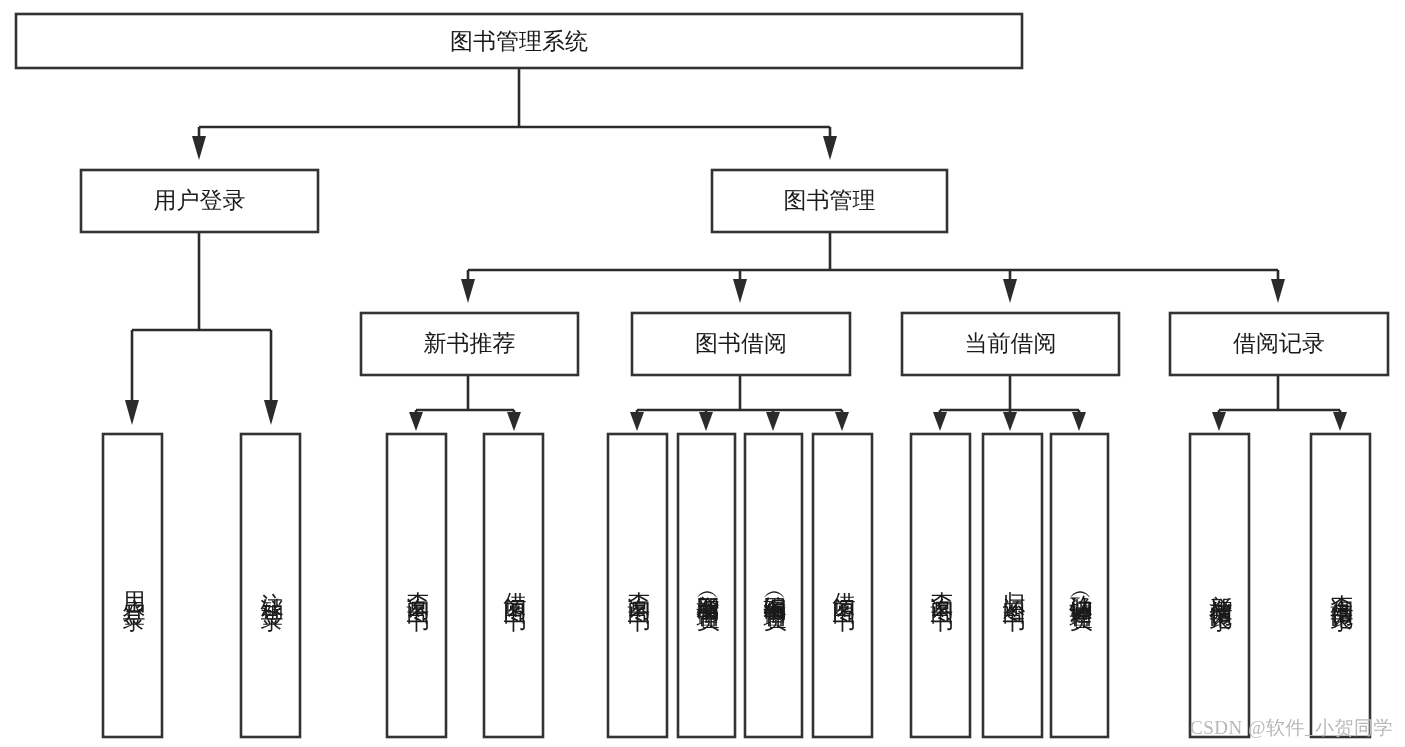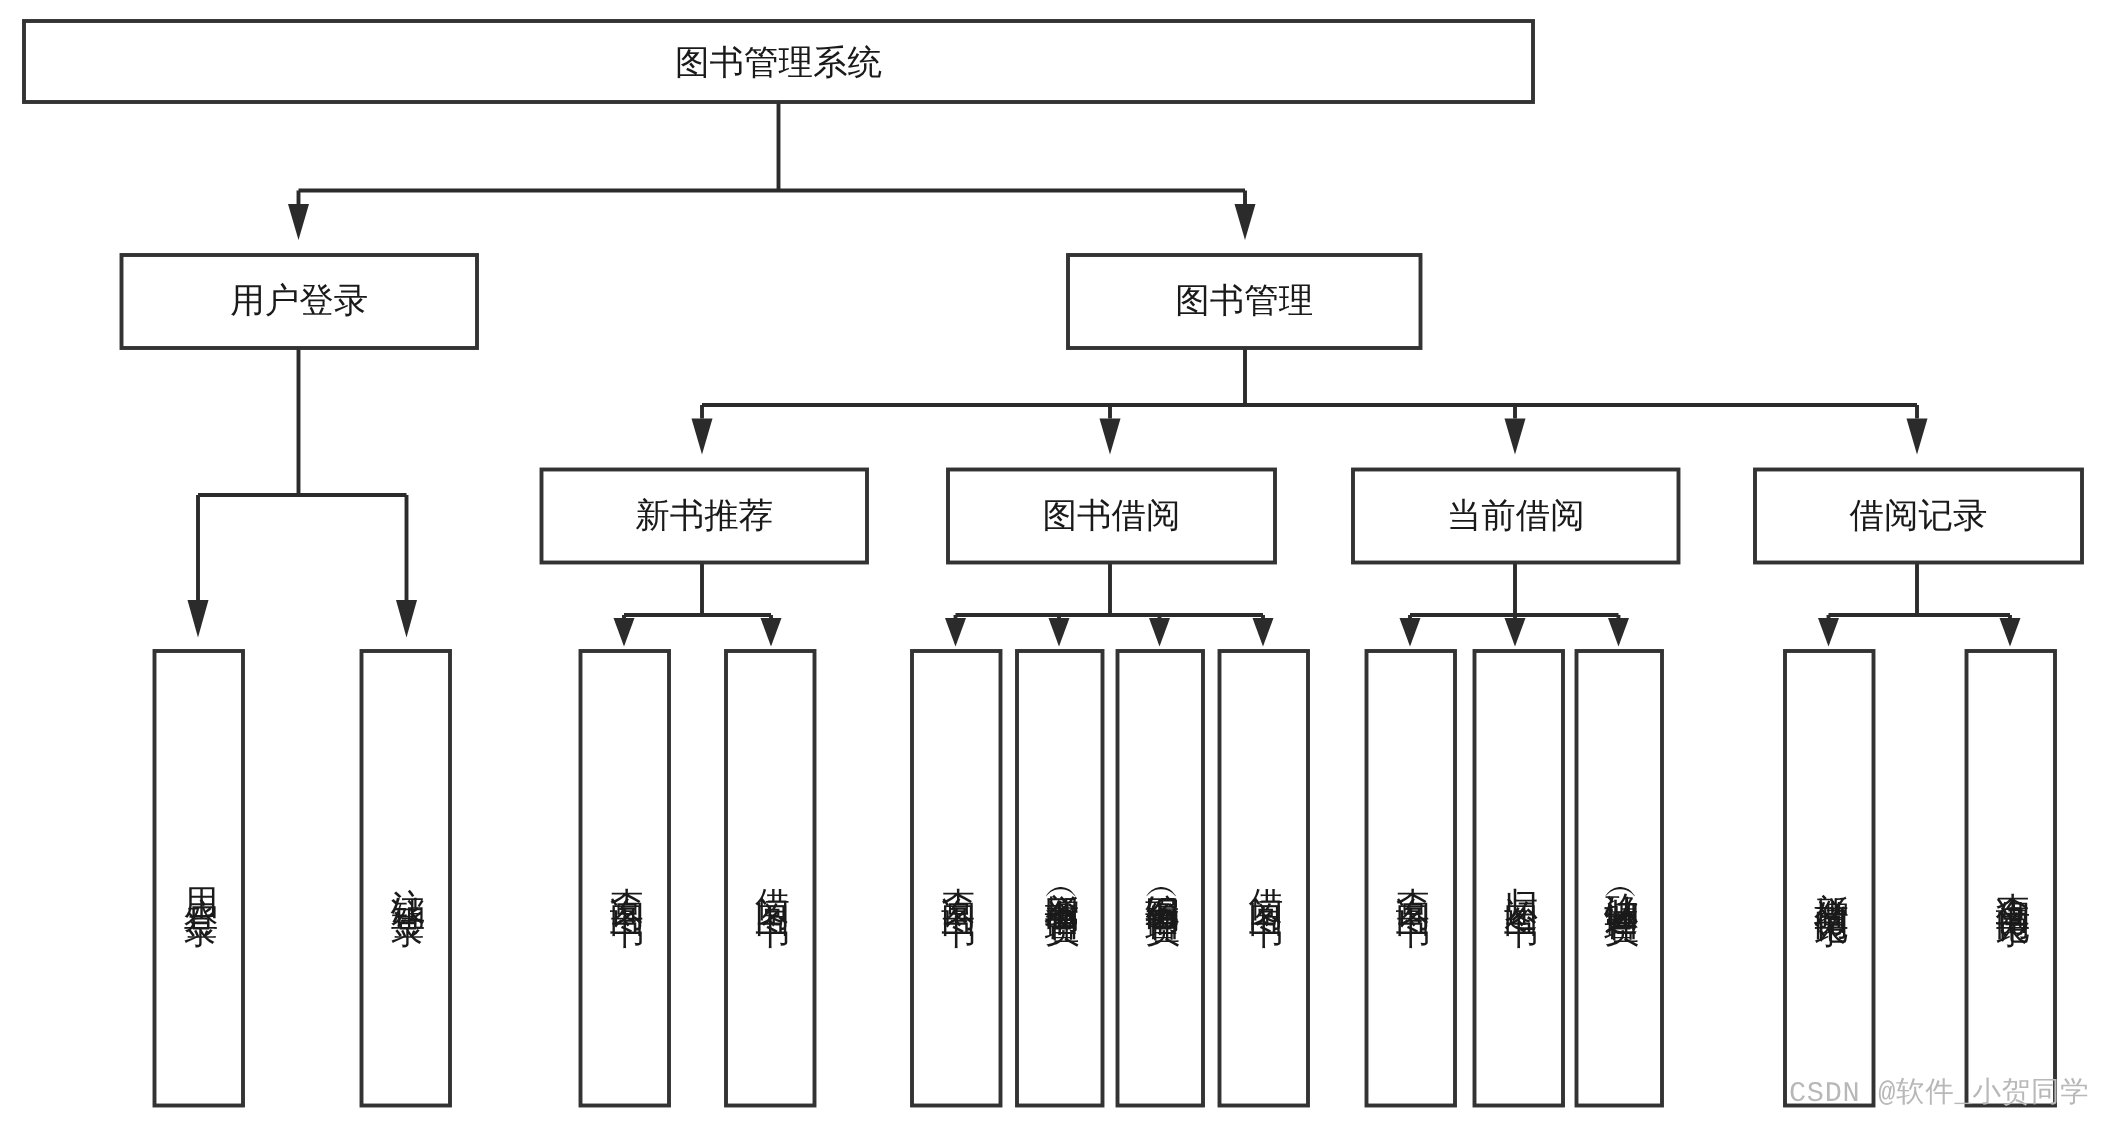--- a/index.html
+++ b/index.html
@@ -45,21 +45,21 @@
     fill: none;
   }
   .arrow-head {
     fill: #2b2b2b;
     stroke: none;
   }
   .watermark {
     position: absolute;
     right: 12px;
     bottom: 6px;
-    font-family: Liberation Mono, monospace;
+    font-family: Liberation Serif, serif;
     font-size: 19px;
     color: #b8b8b8;
     letter-spacing: 0.5px;
     white-space: nowrap;
     pointer-events: none;
   }
 </style>
 </head>
 <body>
 

